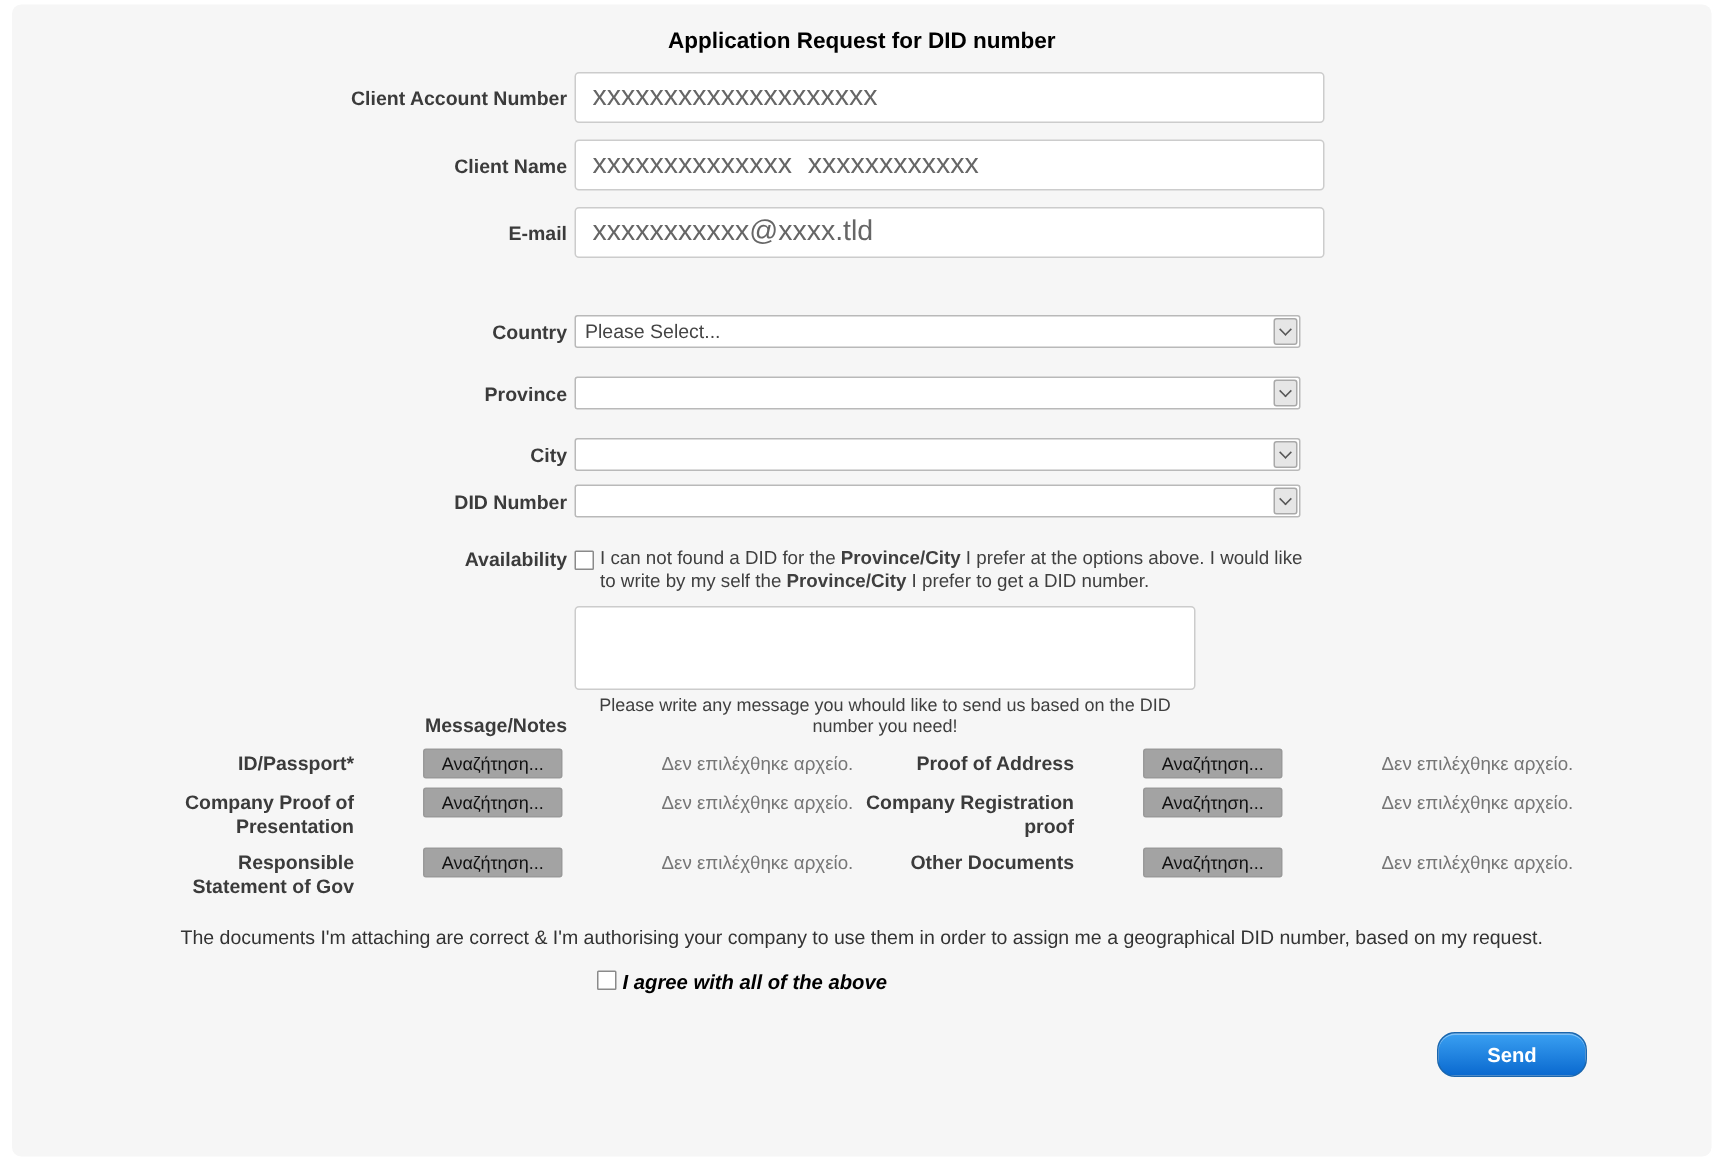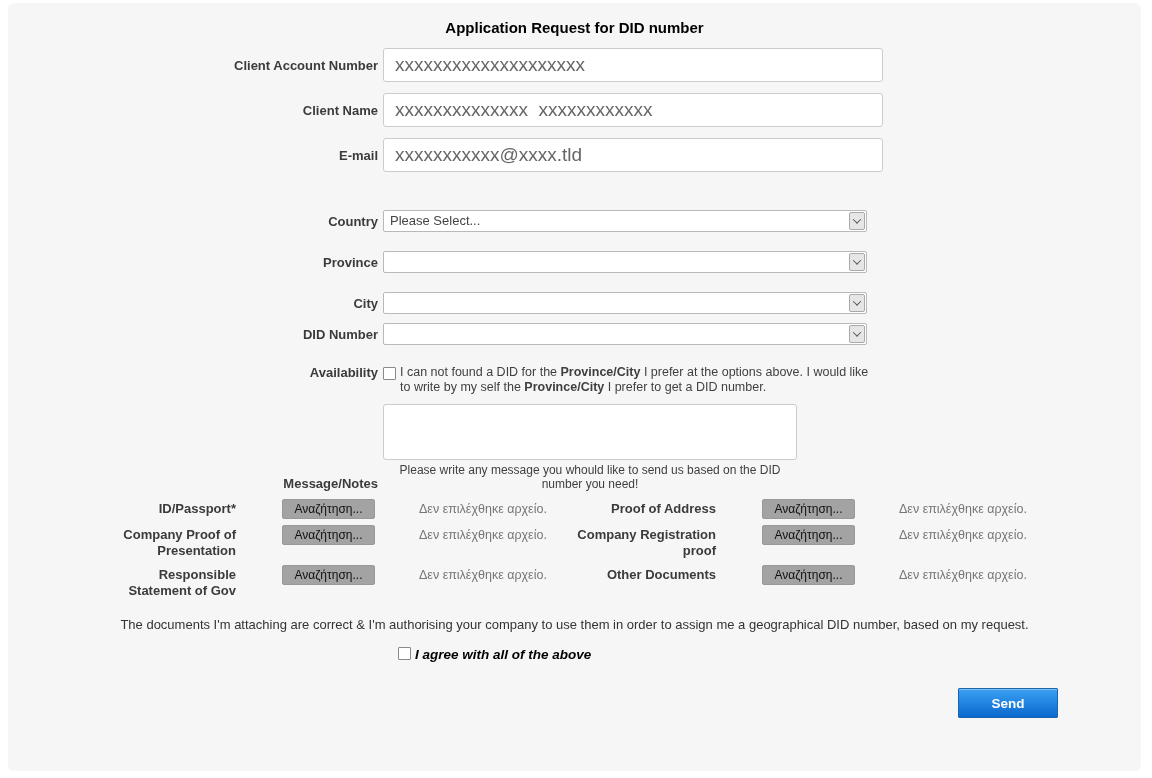--- a/index.html
+++ b/index.html
@@ -120,21 +120,21 @@
   .browse-btn {
     flex: 0 0 93px; height: 20px;
     background: #a3a3a3;
     border: 1px solid #999; border-radius: 2px;
     font-family: "Liberation Sans", sans-serif;
     font-size: 12px; color: #111;
     text-align: center; line-height: 18px;
     cursor: pointer; white-space: nowrap; overflow: hidden;
   }
   .file-status {
-    margin-left: 4px; font-size: 12.5px; color: #767676;
+    margin-left: 26px; font-size: 12.5px; color: #767676;
     line-height: 20px; white-space: nowrap;
   }
 
   
   .supported {
     text-align: center; margin-top: 12px;
     font-size: 12.5px; font-weight: bold; color: #000;
     text-decoration: underline;
   }
   .agreement {
@@ -145,21 +145,21 @@
   .agree-lbl {
     margin-left: 4px;
     font-size: 13.5px; font-weight: bold; font-style: italic; color: #000;
   }
 
   .send-row { margin-top: 26px; }
   .send-btn {
     display: block; margin-left: 950px;
     width: 100px; height: 30px;
     background: linear-gradient(#3aa0f2, #0a69cf);
-    border: 1px solid #1a66ae; border-radius: 1px;
+    border: 1px solid #1a66ae; border-radius: 12px;
     color: #fff; font-family: "Liberation Sans", sans-serif;
     font-size: 13.5px; font-weight: bold;
     cursor: pointer;
     box-shadow: inset 0 1px 0 rgba(255,255,255,.35);
   }
 </style>
 </head>
 <body>
 
 <div class="panel">

